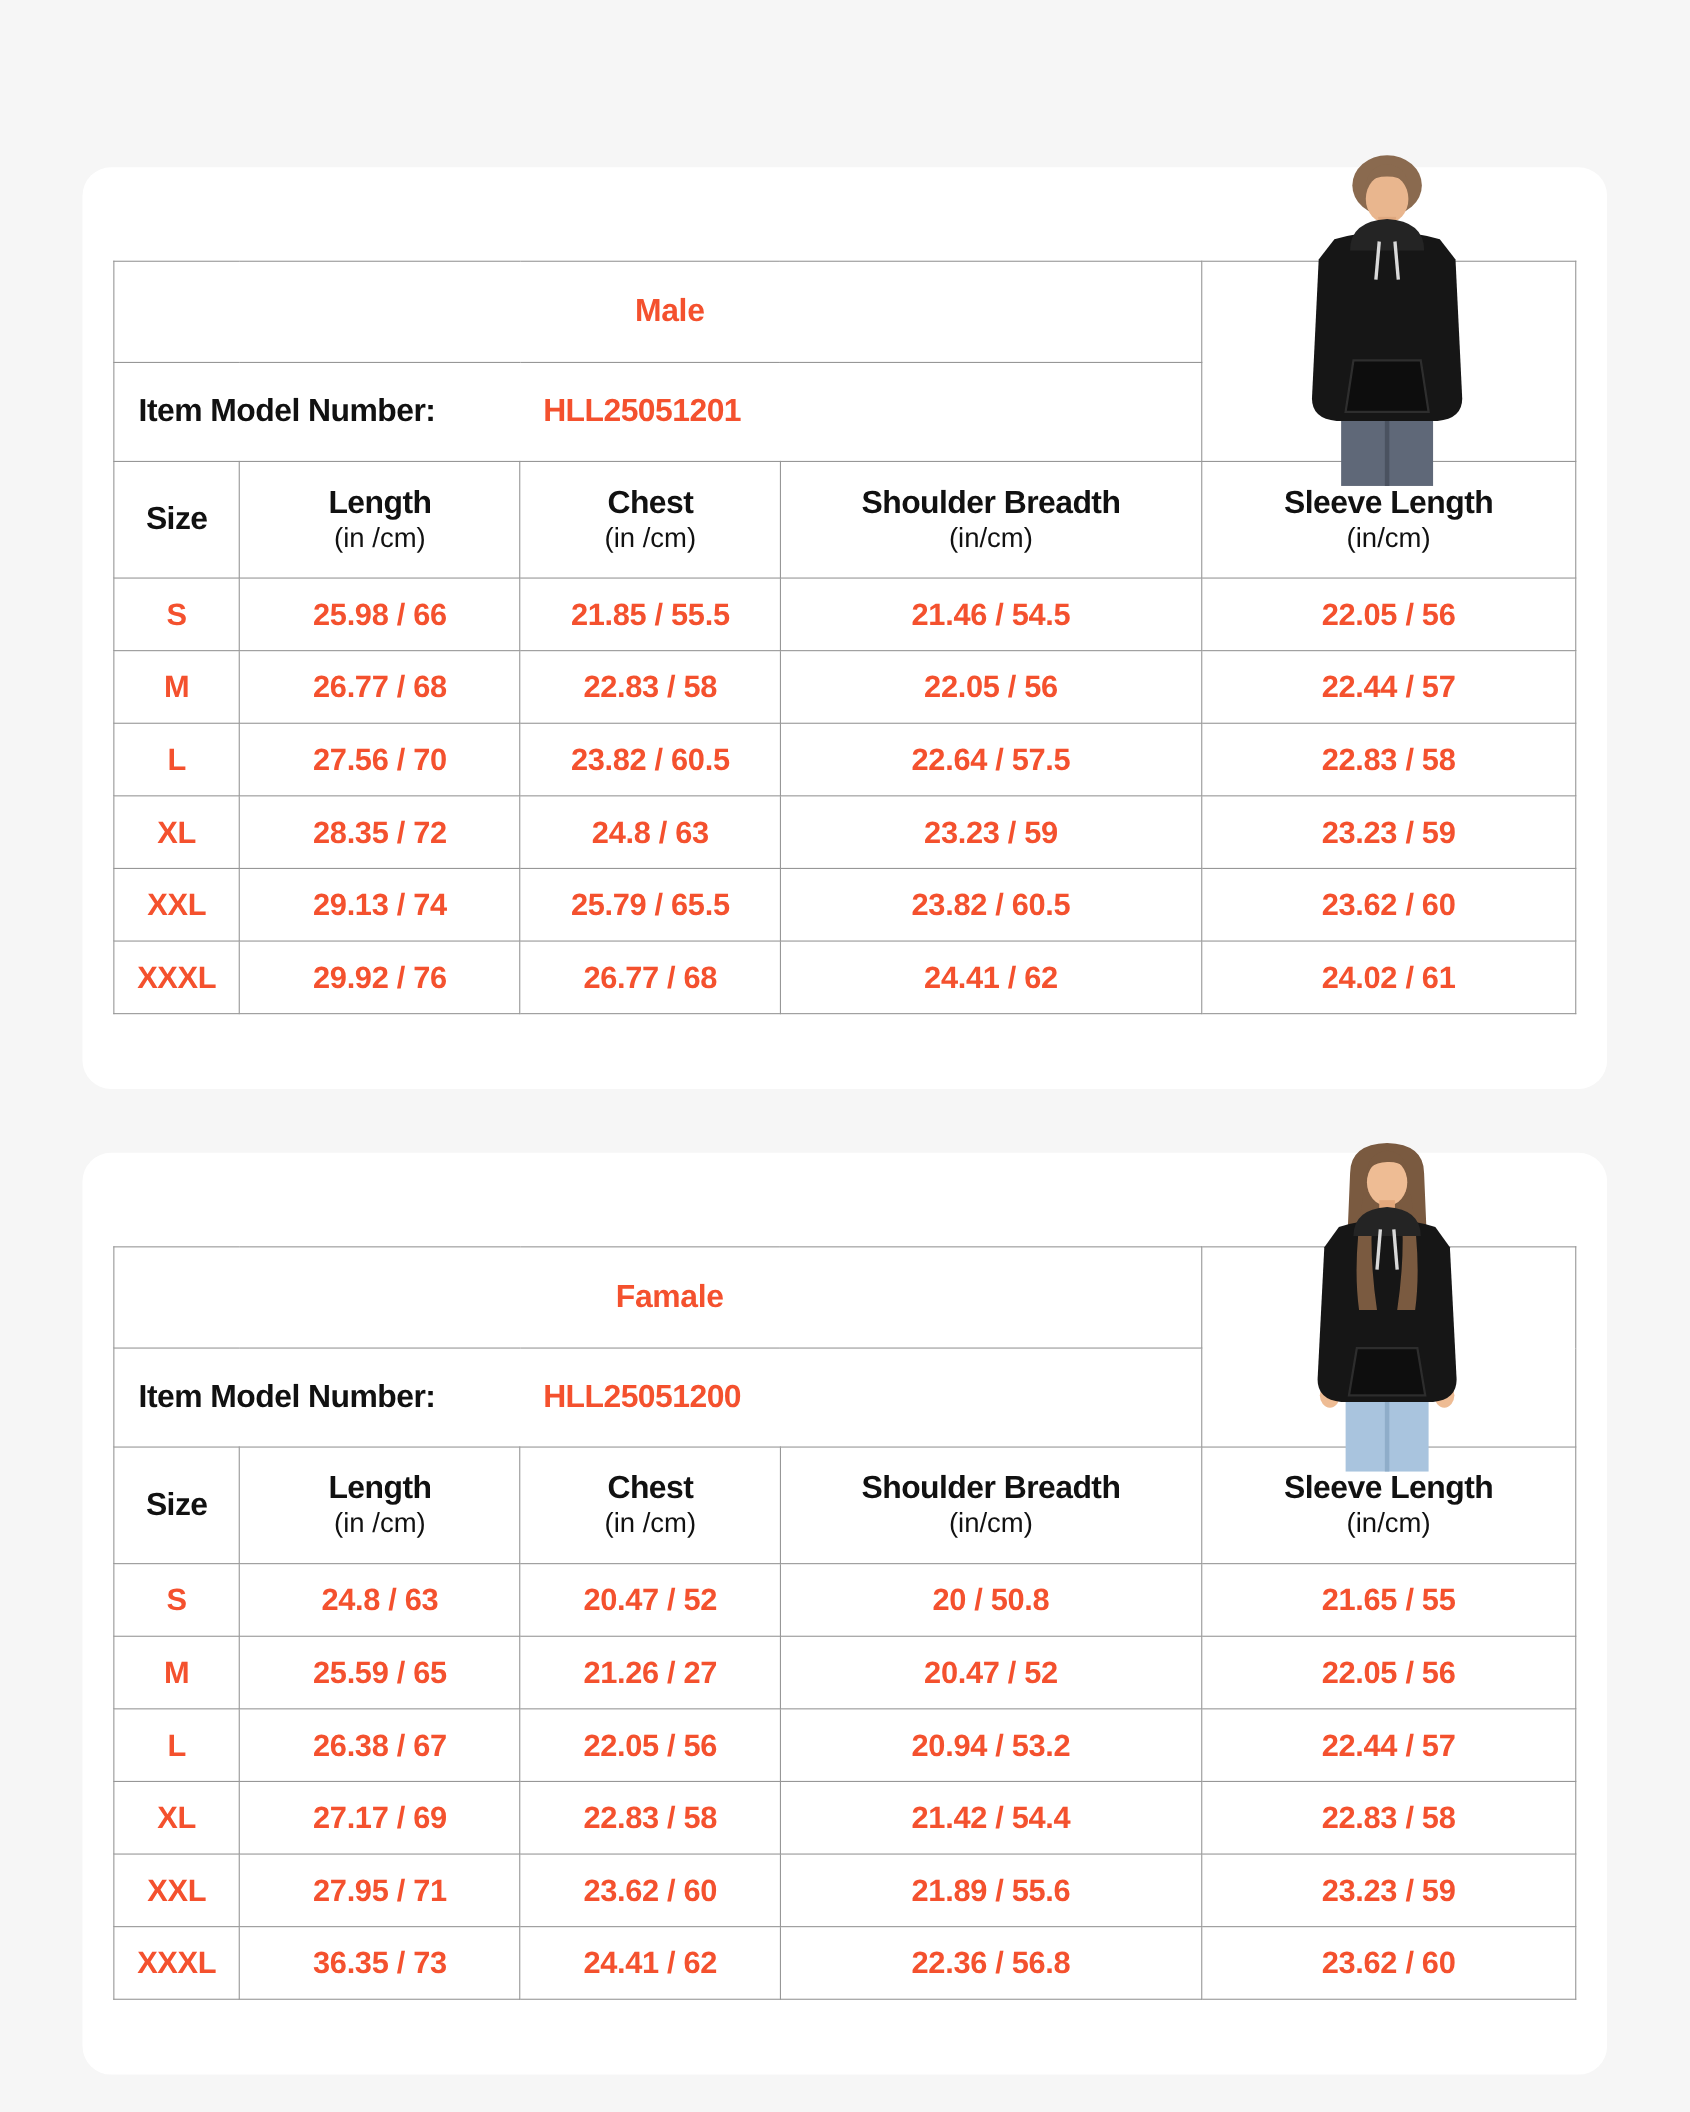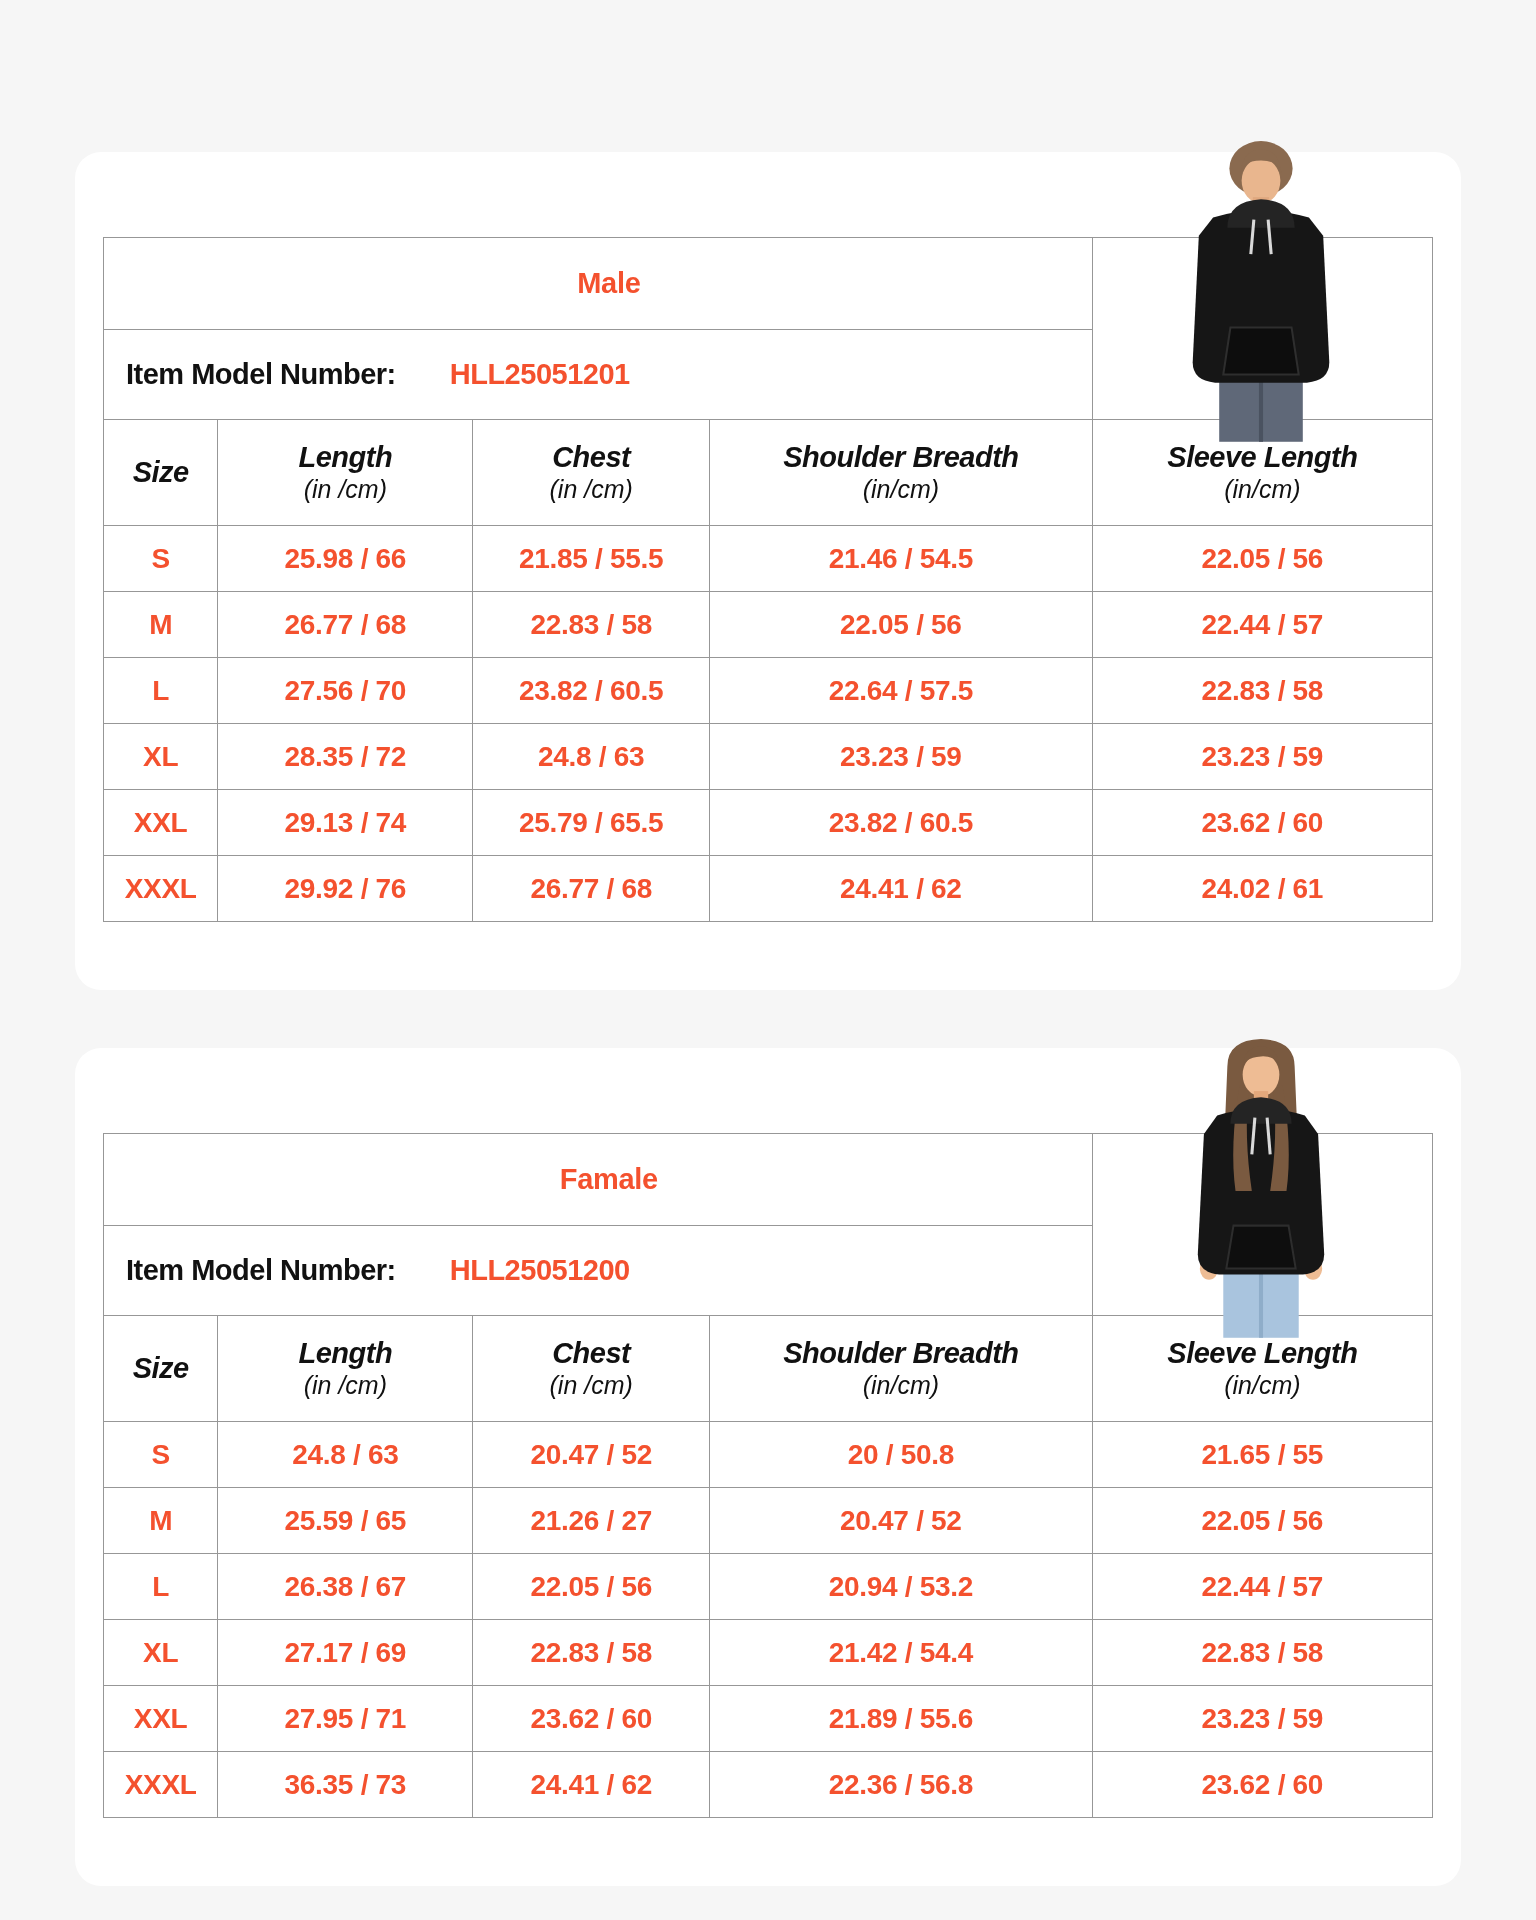--- a/index.html
+++ b/index.html
@@ -43,23 +43,23 @@
     text-align:center;
     padding-left:22px;
     font-weight:bold;
     font-size:29px;
     color:var(--accent,#f4512e);
     letter-spacing:-0.3px;
   }
   .model-cell { text-align:center; padding-left:22px; }
   .model-line { display:flex; align-items:center; }
   .model-label  { font-weight:bold; font-size:29px; color:#111; letter-spacing:-0.5px; }
-  .model-number { font-weight:bold; font-size:29px; color:var(--accent,#f4512e); margin-left:54px; letter-spacing:-0.5px; }
-
-  .size-table th { font-weight:bold; font-size:29px; letter-spacing:-0.5px; line-height:1.15;font-style:italic; }
+  .model-number { font-weight:bold; font-size:29px; color:var(--accent,#f4512e); margin-left:98px; letter-spacing:-0.5px; }
+
+  .size-table th { font-weight:bold; font-size:29px; letter-spacing:-0.5px; line-height:1.15; }
   .col-unit { display:block; font-weight:normal; font-size:25px; letter-spacing:0; }
 
   .data-row td {
     font-weight:bold;
     font-size:28px;
     color:var(--accent,#f4512e);
     letter-spacing:-0.3px;
   }
 
   .img-cell { position:relative; }

